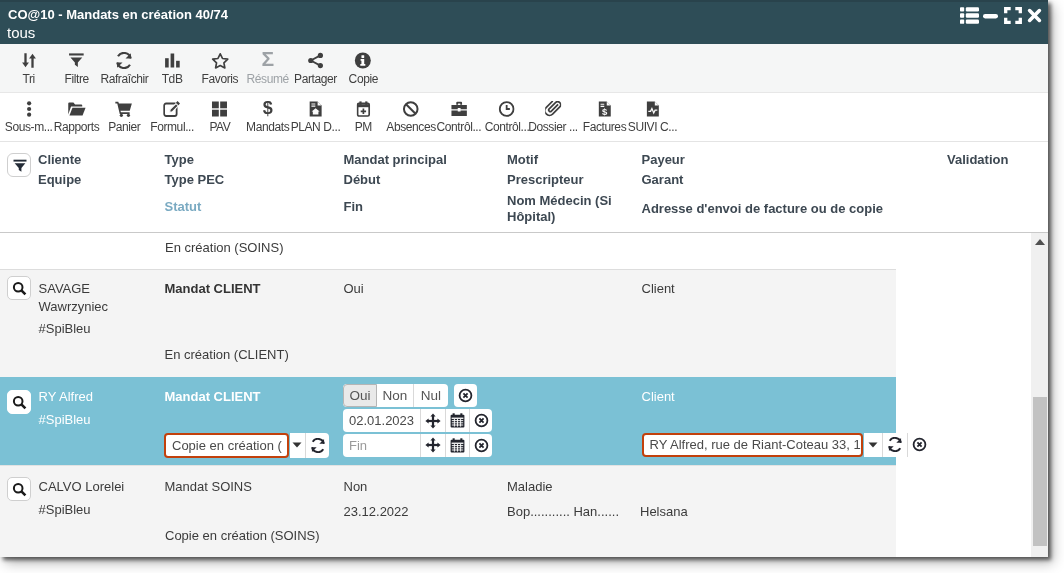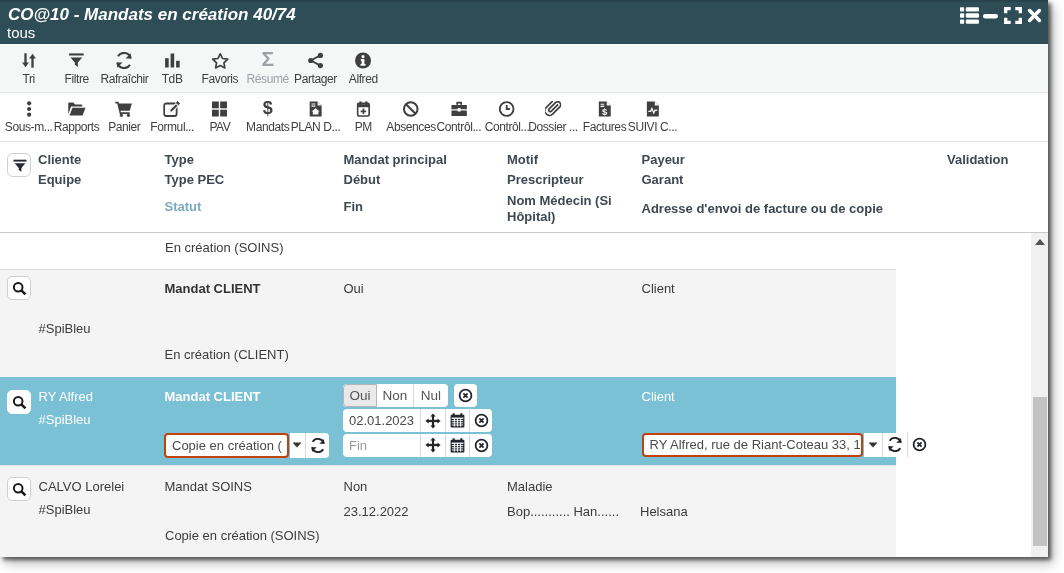--- a/index.html
+++ b/index.html
@@ -1,21 +1,21 @@
 <!DOCTYPE html>
 <html><head>
 <meta charset="utf-8">
 <style>
 * { margin:0; padding:0; box-sizing:border-box; }
 html,body { width:1064px; height:573px; background:#ffffff; font-family:"Liberation Sans", sans-serif; overflow:hidden; }
 #win { position:absolute; left:0; top:0; width:1048px; height:557px; background:#ffffff;
   box-shadow: 3px 3px 4px rgba(0,0,0,0.58), 5px 6px 12px rgba(0,0,0,0.28); }
 
 #titlebar { position:absolute; left:0; top:0; width:100%; height:44px; background:#2e4d57; border-top:2px solid #29434c; }
-#titlebar .t1 { position:absolute; left:8px; top:4px; color:#fff; font-size:17px; font-weight:bold; line-height:18px;font-style:italic; }
+#titlebar .t1 { position:absolute; left:8px; top:4px; color:#fff; font-size:13px; font-weight:bold; line-height:18px; }
 #titlebar .t2 { position:absolute; left:7px; top:20px; color:#fff; font-size:15px; line-height:21px; }
 .wctl { position:absolute; top:5px; }
 
 #tb1 { position:absolute; left:0; top:44px; width:100%; height:49px; background:#f5f6f6; border-bottom:1px solid #e7e7e7; }
 #tb2 { position:absolute; left:0; top:93px; width:100%; height:49px; background:#ffffff; border-bottom:1px solid #e4e4e4; }
 .tbi { position:absolute; transform:translateX(-50%); text-align:center; color:#3f3f3f; }
 .tbi svg { display:block; margin:0 auto; }
 .tbi .lab { font-size:12px; white-space:nowrap; display:block; margin-top:3px; letter-spacing:-0.4px; }
 .tbi.gray { color:#9da2a6; }
 
@@ -138,21 +138,21 @@
           </g>
         </svg>
       <span class="lab">Partager</span>
     </div>
     <div class="tbi" style="left:363.3px; top:8px;">
       <svg width="17" height="17" viewBox="0 0 17 17">
         <circle cx="8.5" cy="8.5" r="8" fill="#3f3f3f"></circle>
         <rect x="7.1" y="3.2" width="2.8" height="2.8" rx="0.4" fill="#fff"></rect>
         <path d="M6.3,7 H9.9 V12 H11 V13.8 H6 V12 H7.1 V8.8 H6.3 Z" fill="#fff"></path>
         </svg>
-      <span class="lab">Alfred</span>
+      <span class="lab">Copie</span>
     </div>
   </div>
   <div id="tb2">
     <div class="tbi" style="left:28.7px; top:8px;">
       <svg width="6" height="16" viewBox="0 0 6 16">
           <g fill="#3f3f3f">
         <circle cx="3" cy="2.3" r="2.1"></circle>
             <circle cx="3" cy="8" r="2.1"></circle>
             <circle cx="3" cy="13.7" r="2.1"></circle>
           </g>
@@ -295,20 +295,21 @@
   <div class="rowband" id="rowpart">
     <div class="cell" style="left:165px; top:5.5px;">En création (SOINS)</div>
   </div>
   <div class="rowband" id="rowsav">
     <div class="iconbox" style="left:7px; top:6px;">
       <svg width="16" height="16" viewBox="0 0 16 16" fill="none" stroke="#1a1a1a">
         <circle cx="6.2" cy="6.2" r="4.3" stroke-width="2"></circle>
           <path d="M9.4,9.4 L13.4,13.4" stroke-width="2.5"></path>
         </svg>
     </div>
+    <div class="cell" style="left:38.5px; top:9.5px;">SAVAGE<br>Wawrzyniec</div>
     <div class="cell" style="left:38.5px; top:49.5px;">#SpiBleu</div>
     <div class="cell" style="left:164.5px; top:9.5px; font-weight:bold; color:#333;">Mandat CLIENT</div>
     <div class="cell" style="left:343.5px; top:9.5px;">Oui</div>
     <div class="cell" style="left:641.5px; top:9.5px;">Client</div>
     <div class="cell" style="left:164.5px; top:75.5px;">En création (CLIENT)</div>
   </div>
   <div class="rowband" id="rowsel">
     <div class="iconbox" style="left:7px; top:12.5px; border-color:#fff;">
       <svg width="16" height="16" viewBox="0 0 16 16" fill="none" stroke="#1a1a1a">
         <circle cx="6.2" cy="6.2" r="4.3" stroke-width="2"></circle>

